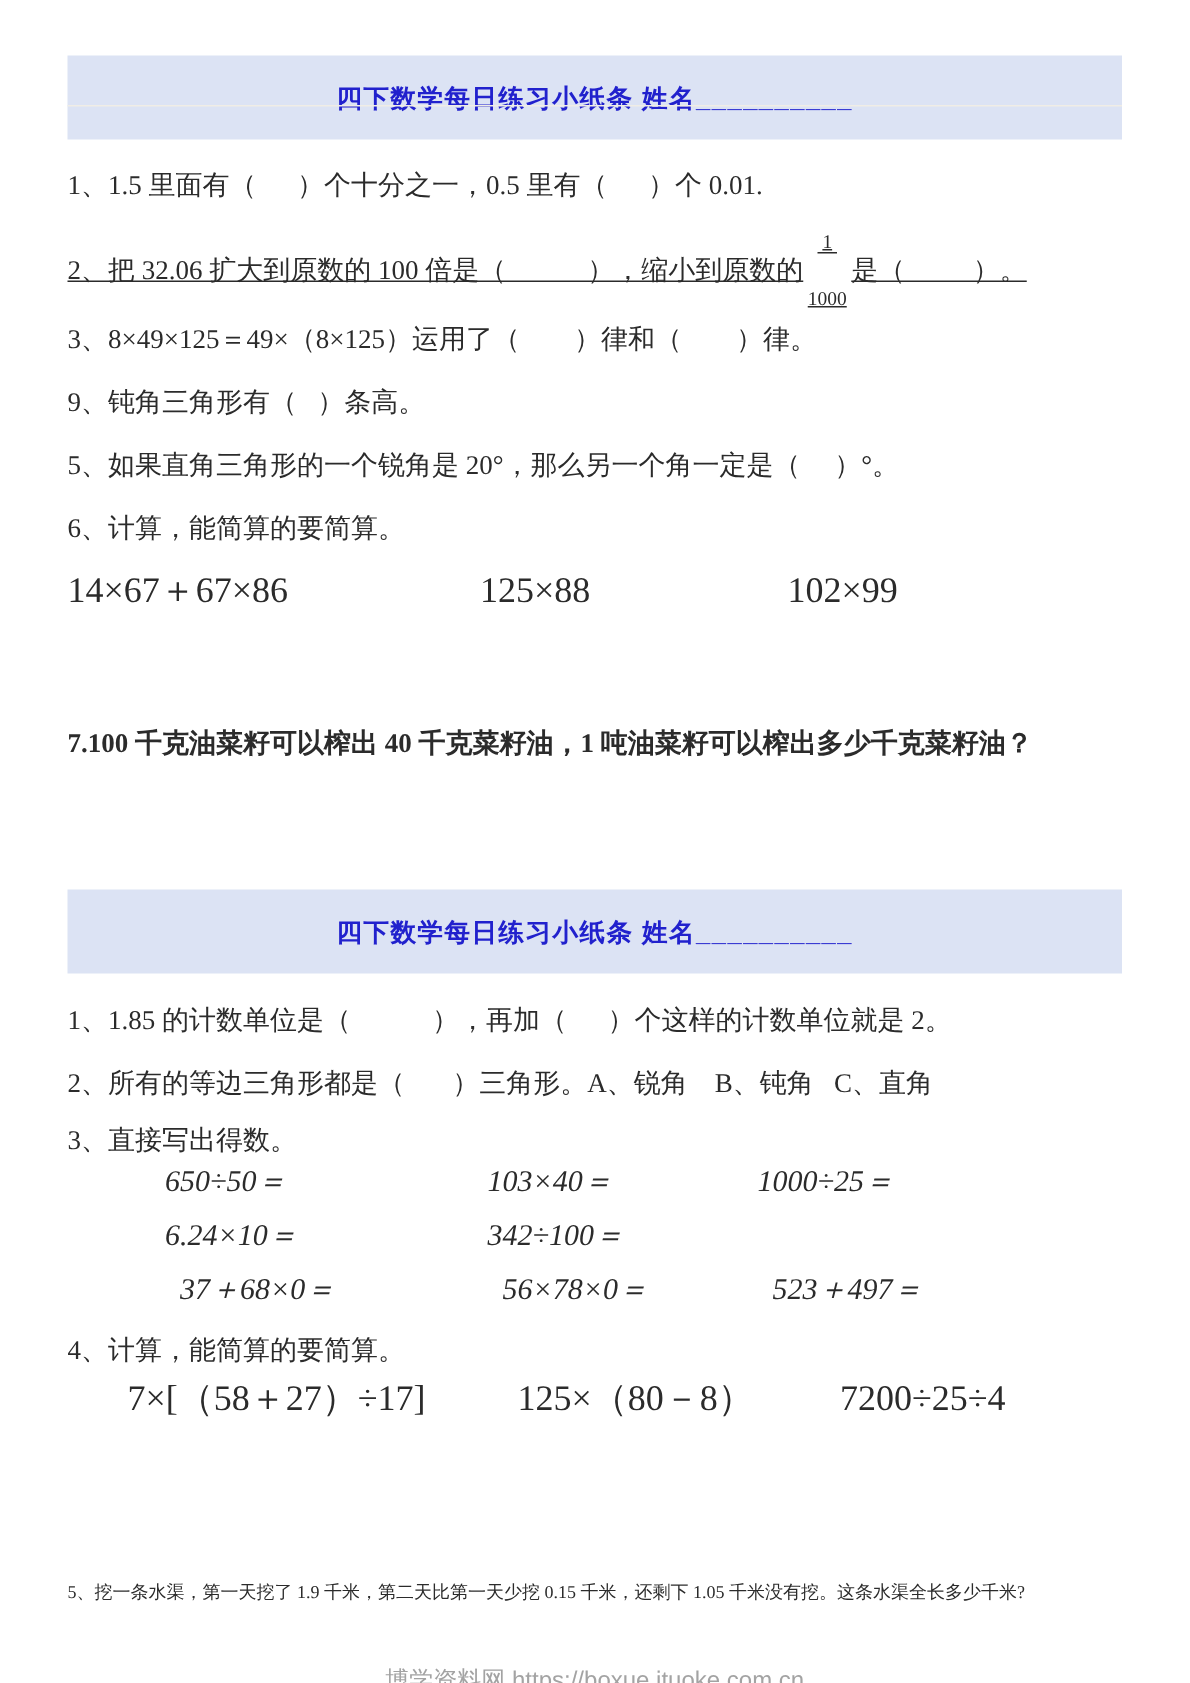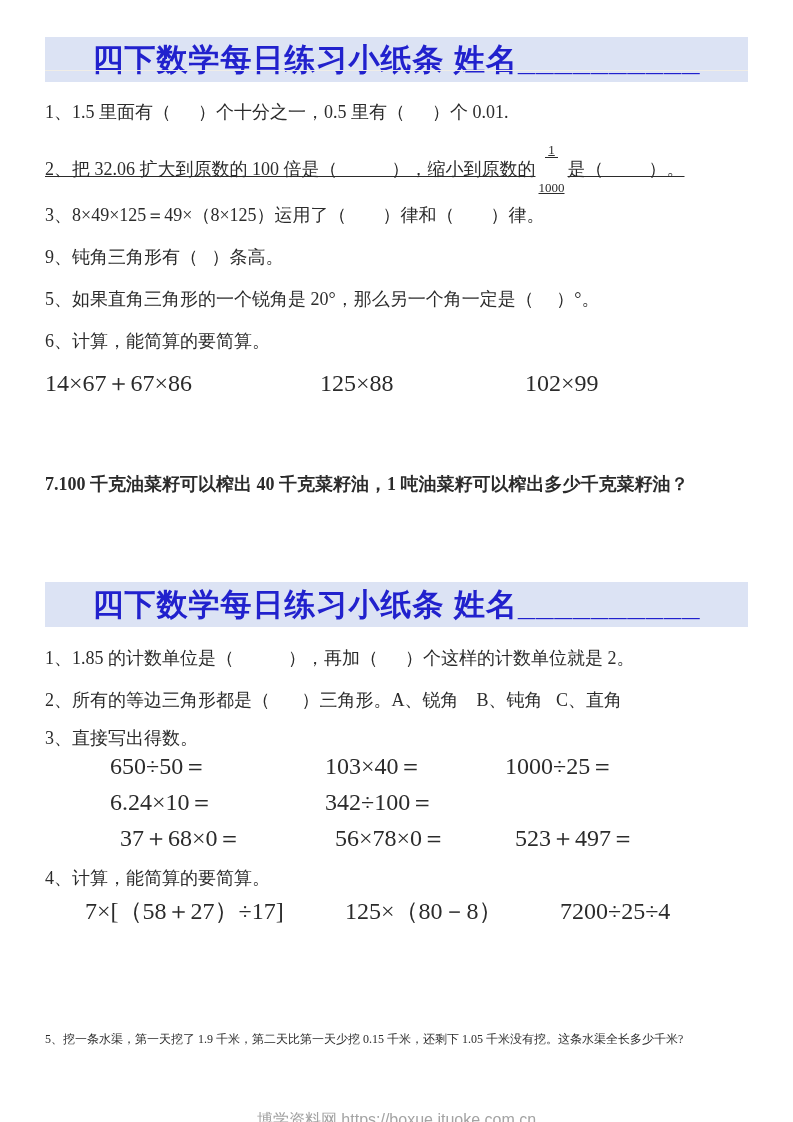--- a/index.html
+++ b/index.html
@@ -12,26 +12,26 @@
   .page {
     width: 793px; height: 1122px;
     padding: 0 45px;
     position: relative;
   }
   .topline {
     position: absolute; left: 45px; right: 45px; top: 33px;
     border-top: 1px solid #f0ede6;
   }
   .band {
-    height: 45px;
+    height: 56px;
     background: #dce3f4;
     display: flex; align-items: center; justify-content: center;
     font-family: "Liberation Sans", "DejaVu Sans", sans-serif;
     font-weight: bold;
-    font-size: 31px;
+    font-size: 17px;
     color: #2121cd;
     letter-spacing: 1px;
   }
   .band-1 { margin-top: 37px; margin-bottom: 18px; }
   .band-2 { margin-top: 86px; margin-bottom: 19px; }
   .q {
     font-size: 18px;
     line-height: 24px;
     margin-bottom: 18px;
     white-space: pre;
@@ -51,24 +51,25 @@
     font-size: 24px;
     line-height: 24px;
     white-space: pre;
   }
   .calc-row-1 { grid-template-columns: 275px 205px auto; margin-bottom: 0; }
   .calc-row-2 { grid-template-columns: 260px 215px auto; padding-left: 40px; margin-top: 9px; }
   .oral-grid {
     display: grid;
     grid-template-columns: 215px 180px auto;
     padding-left: 65px;
-    font-size: 24px;
+    font-size: 20px;
     line-height: 24px;
     white-space: pre;
     margin-bottom: 12px;
+    font-style: italic;
   }
   .oral-grid.r3 { padding-left: 75px; }
   .q7 { margin-top: 77px; margin-bottom: 0; font-weight: bold; }
   .q4-s2 { margin-top: 16px; margin-bottom: 0; }
   .q5-s2 {
     margin-top: 93px;
     font-size: 12px;
     line-height: 46px;
     white-space: pre-wrap;
   }

